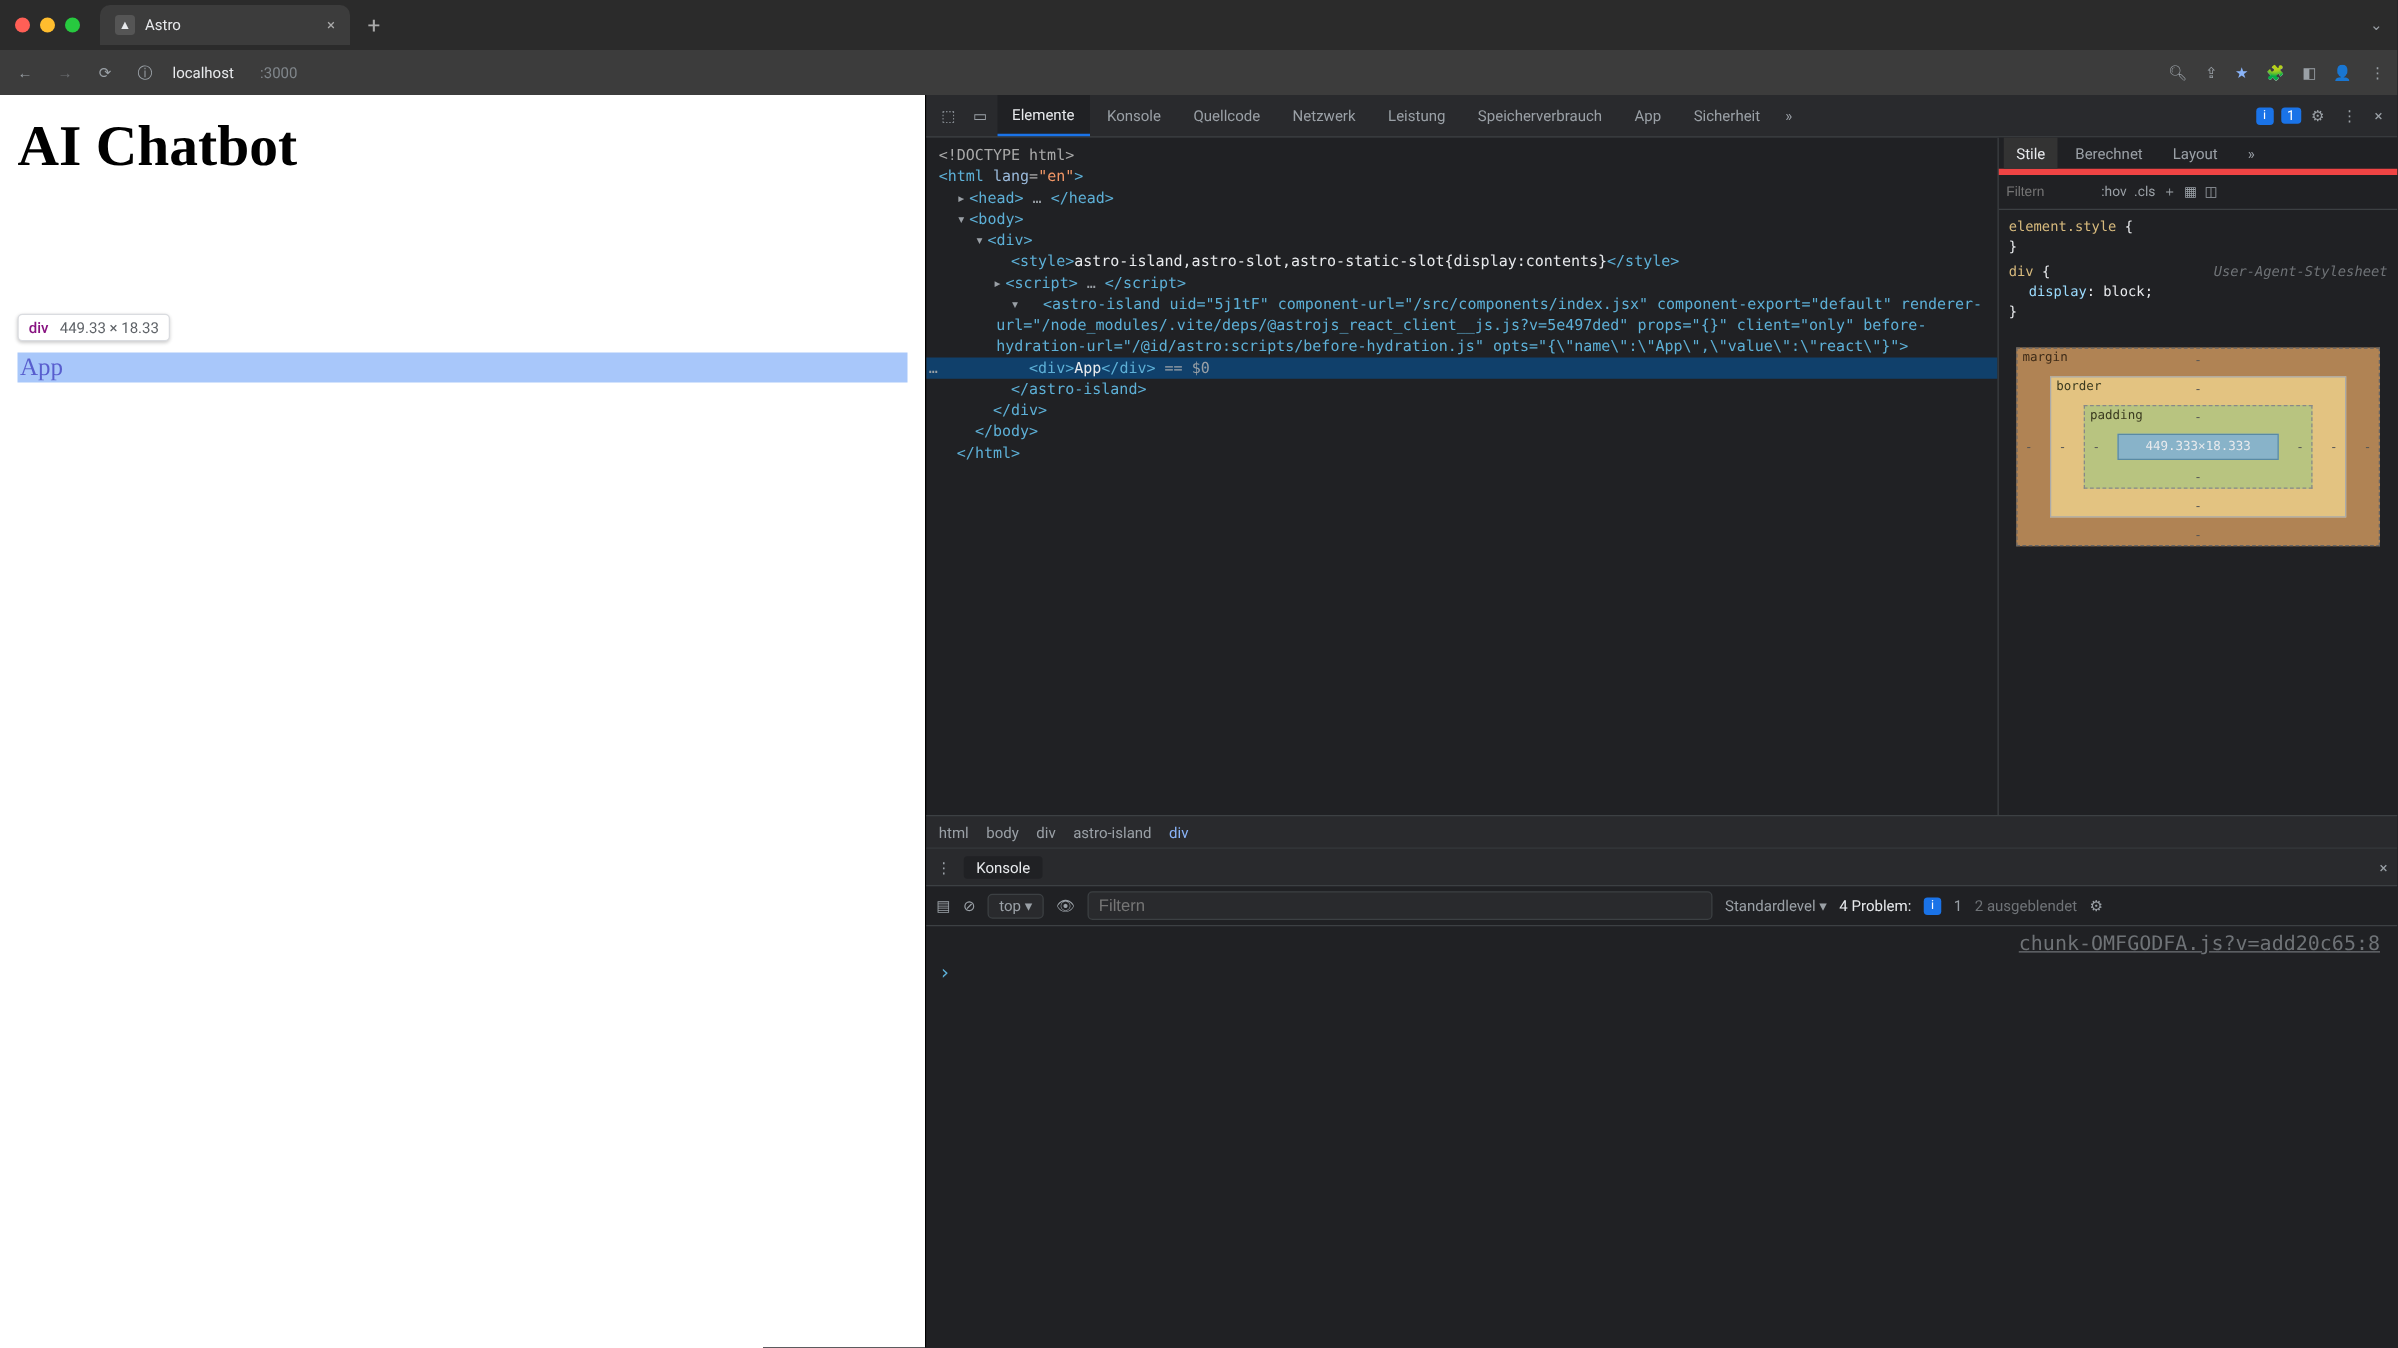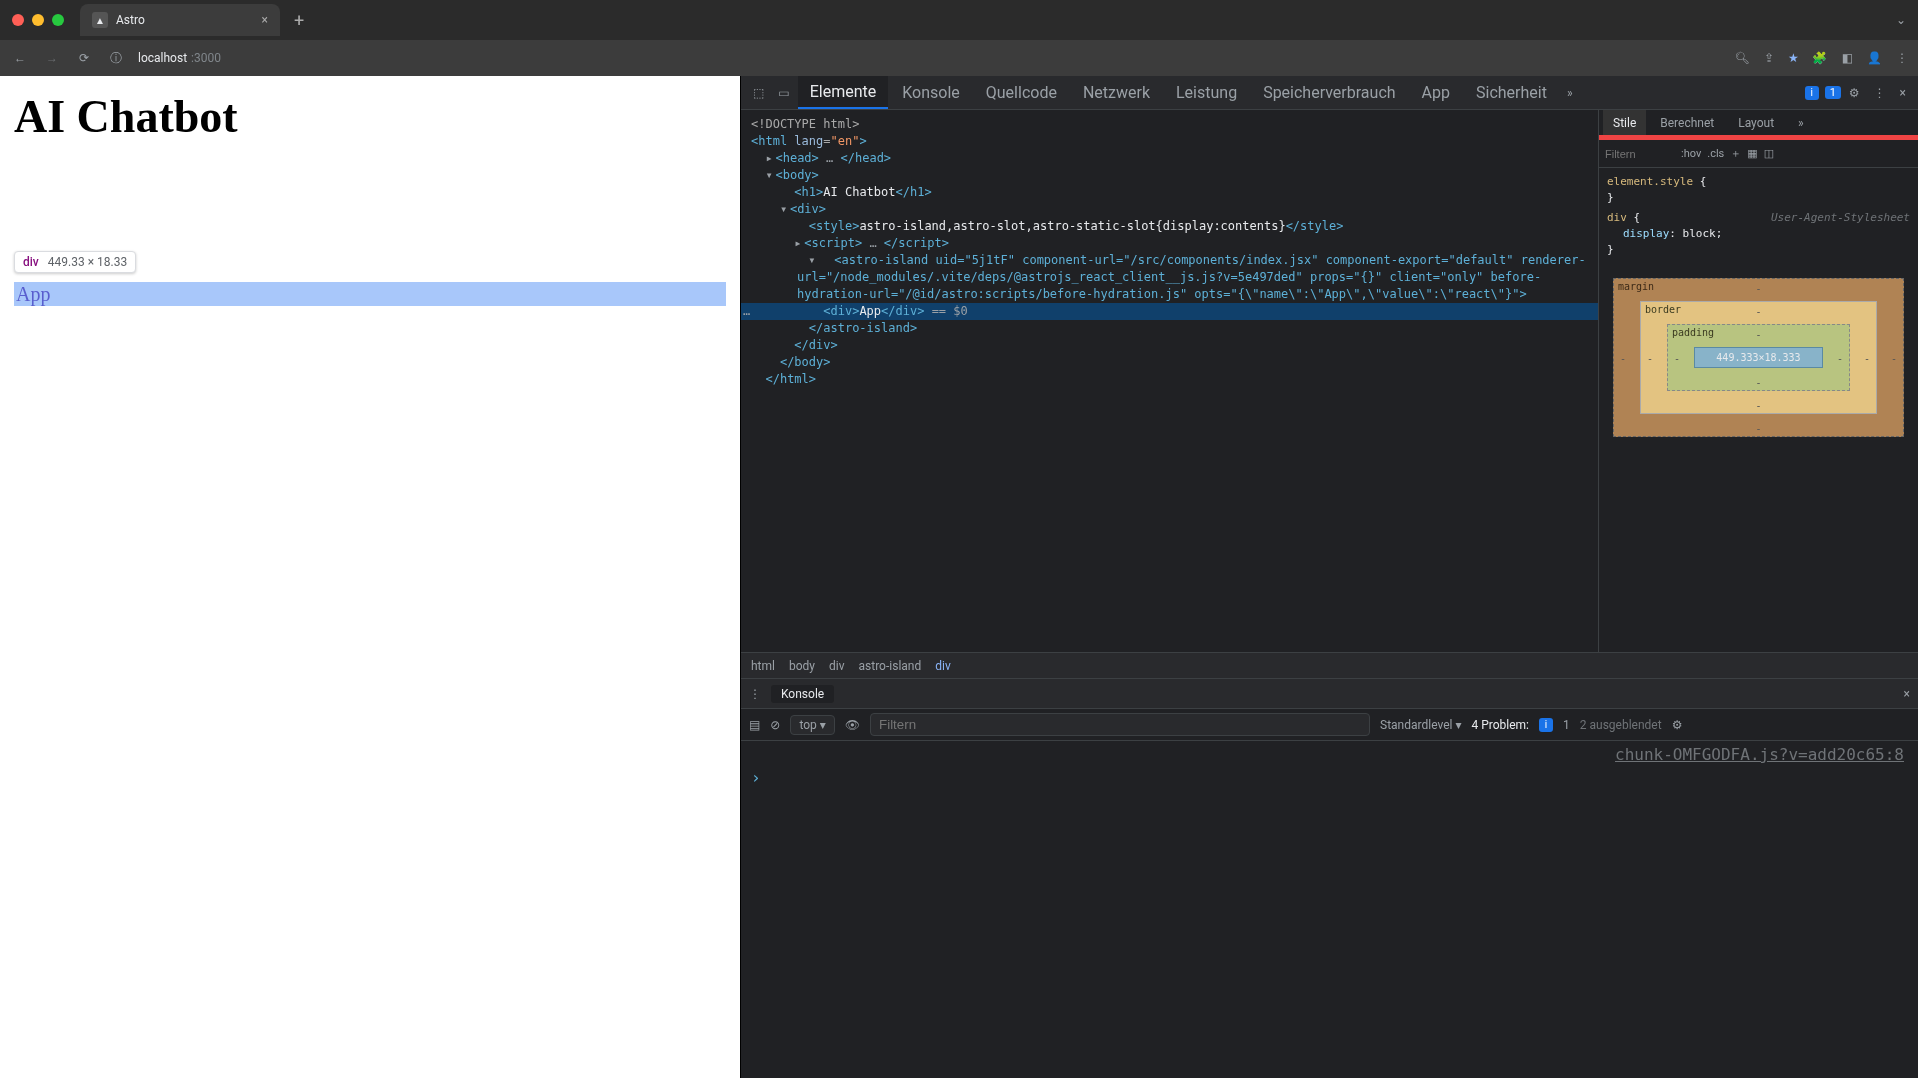--- a/index.html
+++ b/index.html
@@ -22,21 +22,21 @@
     background:#3c3c3c; height:32px; display:flex; align-items:center; gap:8px;
     padding:0 12px; border-radius:8px 8px 0 0; min-width:200px; color:#e8eaed;
   }
   .tab .favicon { width:16px; height:16px; background:#555; border-radius:3px; display:flex;align-items:center;justify-content:center;font-size:10px;}
   .tab .close { margin-left:auto; color:#aaa; cursor:pointer;}
   .new-tab { color:#aaa; font-size:18px; padding:0 6px;}
 
   
   .url-bar-row { background:#3c3c3c; height:36px; display:flex; align-items:center; padding:0 10px; gap:12px; }
   .nav-icon { color:#9aa0a6; width:20px; text-align:center; cursor:pointer;}
-  .url-field { flex:0 0 auto; display:flex; align-items:center; gap:4px; color:#bdc1c6; }
+  .url-field { flex:0 0 auto; display:flex; align-items:center; gap:21px; color:#bdc1c6; }
   .url-host { color:#e8eaed; }
   .url-port { color:#80868b; }
   .right-icons { margin-left:auto; display:flex; gap:14px; align-items:center; color:#9aa0a6;}
   .star-blue { color:#8ab4f8; }
 
   
   .main-split { display:flex; height: calc(100% - 76px); }
   .page-area { width:740px; background:#fff; color:#000; position:relative; padding:14px;}
   .page-area h1 { font-family: "Times New Roman", serif; font-weight:bold; font-size:46px; margin-bottom:20px;}
   .inspect-tooltip {
@@ -48,21 +48,21 @@
   .inspect-tooltip .dims { color:#5f6368; }
   .highlighted-app {
     position:absolute; top:206px; left:14px; right:14px; height:24px;
     background:#a8c7fa; display:flex; align-items:center; padding:0 2px;
     font-family:"Times New Roman",serif; font-size:20px; color:#1a0dab90;
   }
 
   
   .devtools { flex:1; display:flex; flex-direction:column; background:#202124; border-left:1px solid #000;}
   .dt-tabs { display:flex; align-items:center; height:34px; border-bottom:1px solid #3c4043; background:#292a2d; padding:0 6px; gap:2px;}
-  .dt-tab { padding:0 12px; height:100%; display:flex;align-items:center; color:#9aa0a6; cursor:pointer; font-size:16px;}
+  .dt-tab { padding:0 12px; height:100%; display:flex;align-items:center; color:#9aa0a6; cursor:pointer; font-size:12px;}
   .dt-tab.active { color:#e8eaed; background:#202124; border-bottom:2px solid #1a73e8; }
   .dt-icon { color:#9aa0a6; padding:0 6px; cursor:pointer;}
   .dt-tabs .spacer{flex:1;}
   .issue-badge { background:#1a73e8; color:#fff; border-radius:3px; padding:0 5px; font-size:11px; margin-left:4px;}
   .issue-icon-blue { width:14px;height:14px;background:#1a73e8;border-radius:3px;display:inline-flex;align-items:center;justify-content:center;color:#fff;font-size:10px;}
 
   
   .elements-body { flex:1; display:flex; min-height:0; }
   .dom-tree {
     flex:1; overflow:auto; font-family:Menlo,Consolas,monospace; font-size:12px;
@@ -202,21 +202,20 @@
       <span class="dt-icon">×</span>
     </div>
 
     <div class="elements-body">
 
       <div class="dom-tree">
 <div class="dom-line"><span class="dom-punct">&lt;!DOCTYPE html&gt;</span></div>
 <div class="dom-line"><span class="dom-tag">&lt;html </span><span class="dom-attr-name">lang</span><span class="dom-punct">=</span><span class="dom-attr-val">"en"</span><span class="dom-tag">&gt;</span></div>
 <div class="dom-line">  <span class="caret">▸</span><span class="dom-tag">&lt;head&gt;</span> <span class="dom-ellipsis">…</span> <span class="dom-tag">&lt;/head&gt;</span></div>
 <div class="dom-line">  <span class="caret">▾</span><span class="dom-tag">&lt;body&gt;</span></div>
-<div class="dom-line">      <span class="dom-tag">&lt;h1&gt;</span><span class="dom-text">AI Chatbot</span><span class="dom-tag">&lt;/h1&gt;</span></div>
 <div class="dom-line">    <span class="caret">▾</span><span class="dom-tag">&lt;div&gt;</span></div>
 <div class="dom-line">        <span class="dom-tag">&lt;style&gt;</span><span class="dom-text">astro-island,astro-slot,astro-static-slot{display:contents}</span><span class="dom-tag">&lt;/style&gt;</span></div>
 <div class="dom-line">      <span class="caret">▸</span><span class="dom-tag">&lt;script&gt;</span> <span class="dom-ellipsis">…</span> <span class="dom-tag">&lt;/script&gt;</span></div>
 <div class="dom-line" style="white-space:pre-wrap; padding-left:56px; text-indent:-16px;">      <span class="caret">▾</span><span class="dom-tag">&lt;astro-island uid="5j1tF" component-url="/src/components/index.jsx" component-export="default" renderer-url="/node_modules/.vite/deps/@astrojs_react_client__js.js?v=5e497ded" props="{}" client="only" before-hydration-url="/@id/astro:scripts/before-hydration.js" opts="{\"name\":\"App\",\"value\":\"react\"}"&gt;</span></div>
 <div class="dom-line selected-row"><span class="gutter-dots">…</span>          <span class="dom-tag">&lt;div&gt;</span><span class="dom-text">App</span><span class="dom-tag">&lt;/div&gt;</span><span class="eq0"> == $0</span></div>
 <div class="dom-line">        <span class="dom-tag">&lt;/astro-island&gt;</span></div>
 <div class="dom-line">      <span class="dom-tag">&lt;/div&gt;</span></div>
 <div class="dom-line">    <span class="dom-tag">&lt;/body&gt;</span></div>
 <div class="dom-line">  <span class="dom-tag">&lt;/html&gt;</span></div>
       </div>

